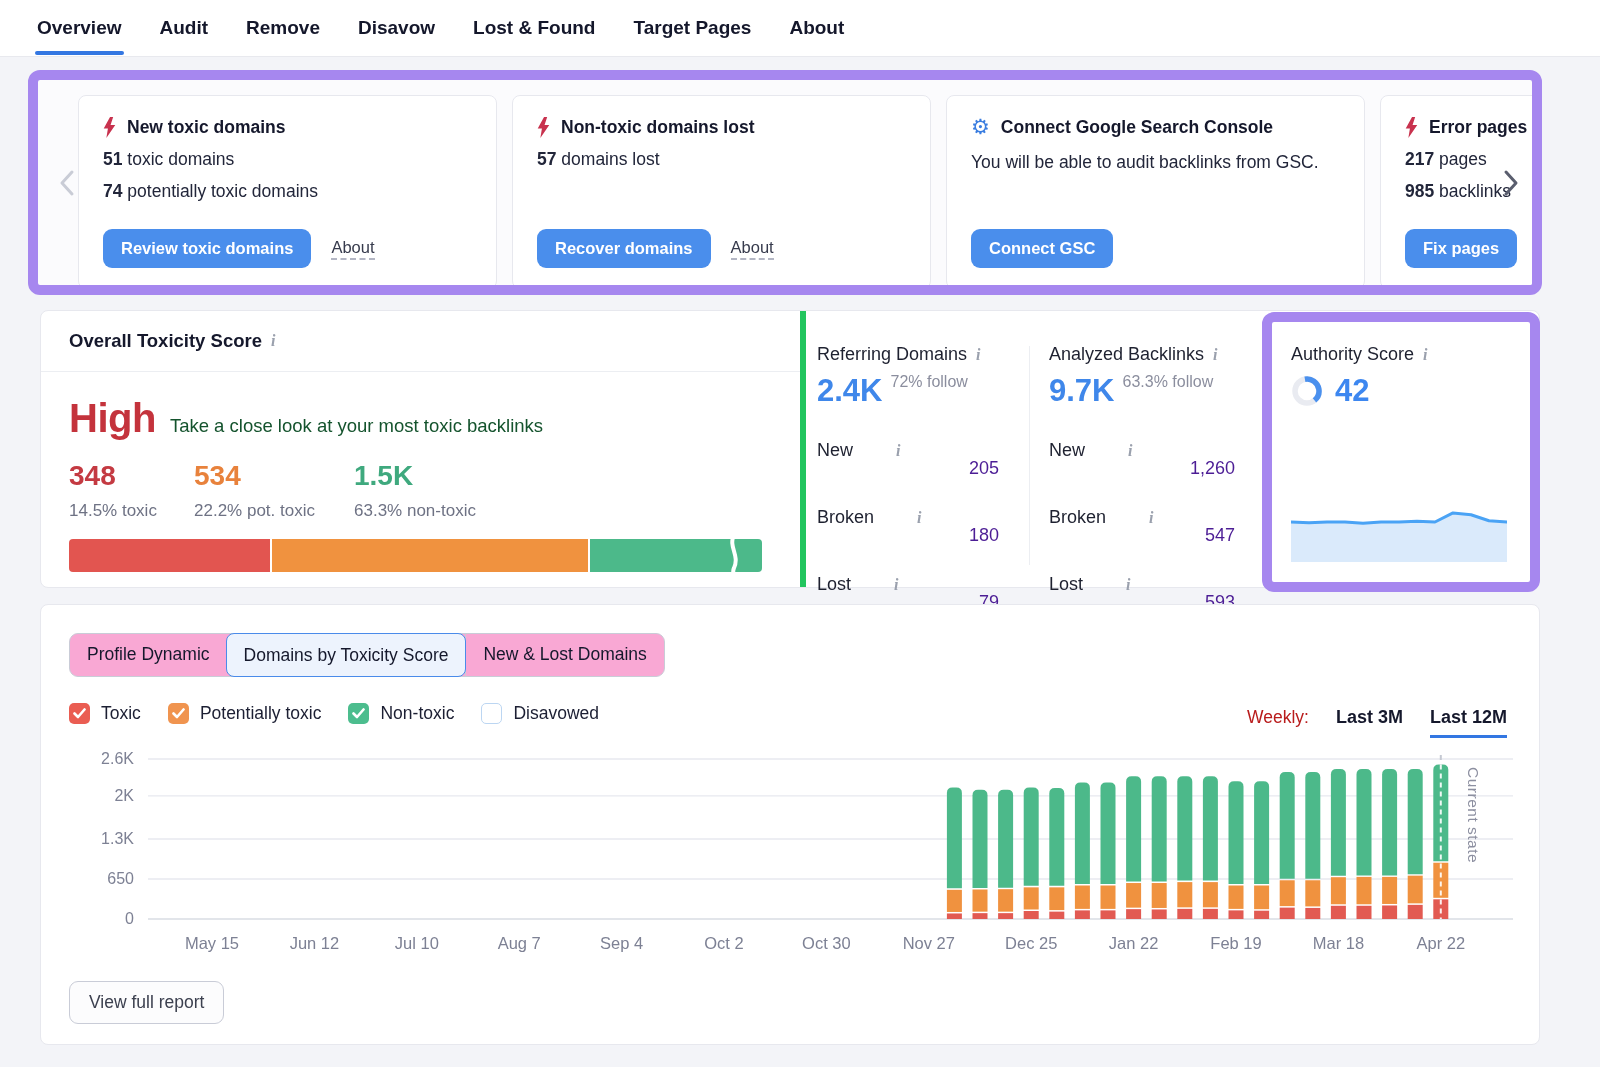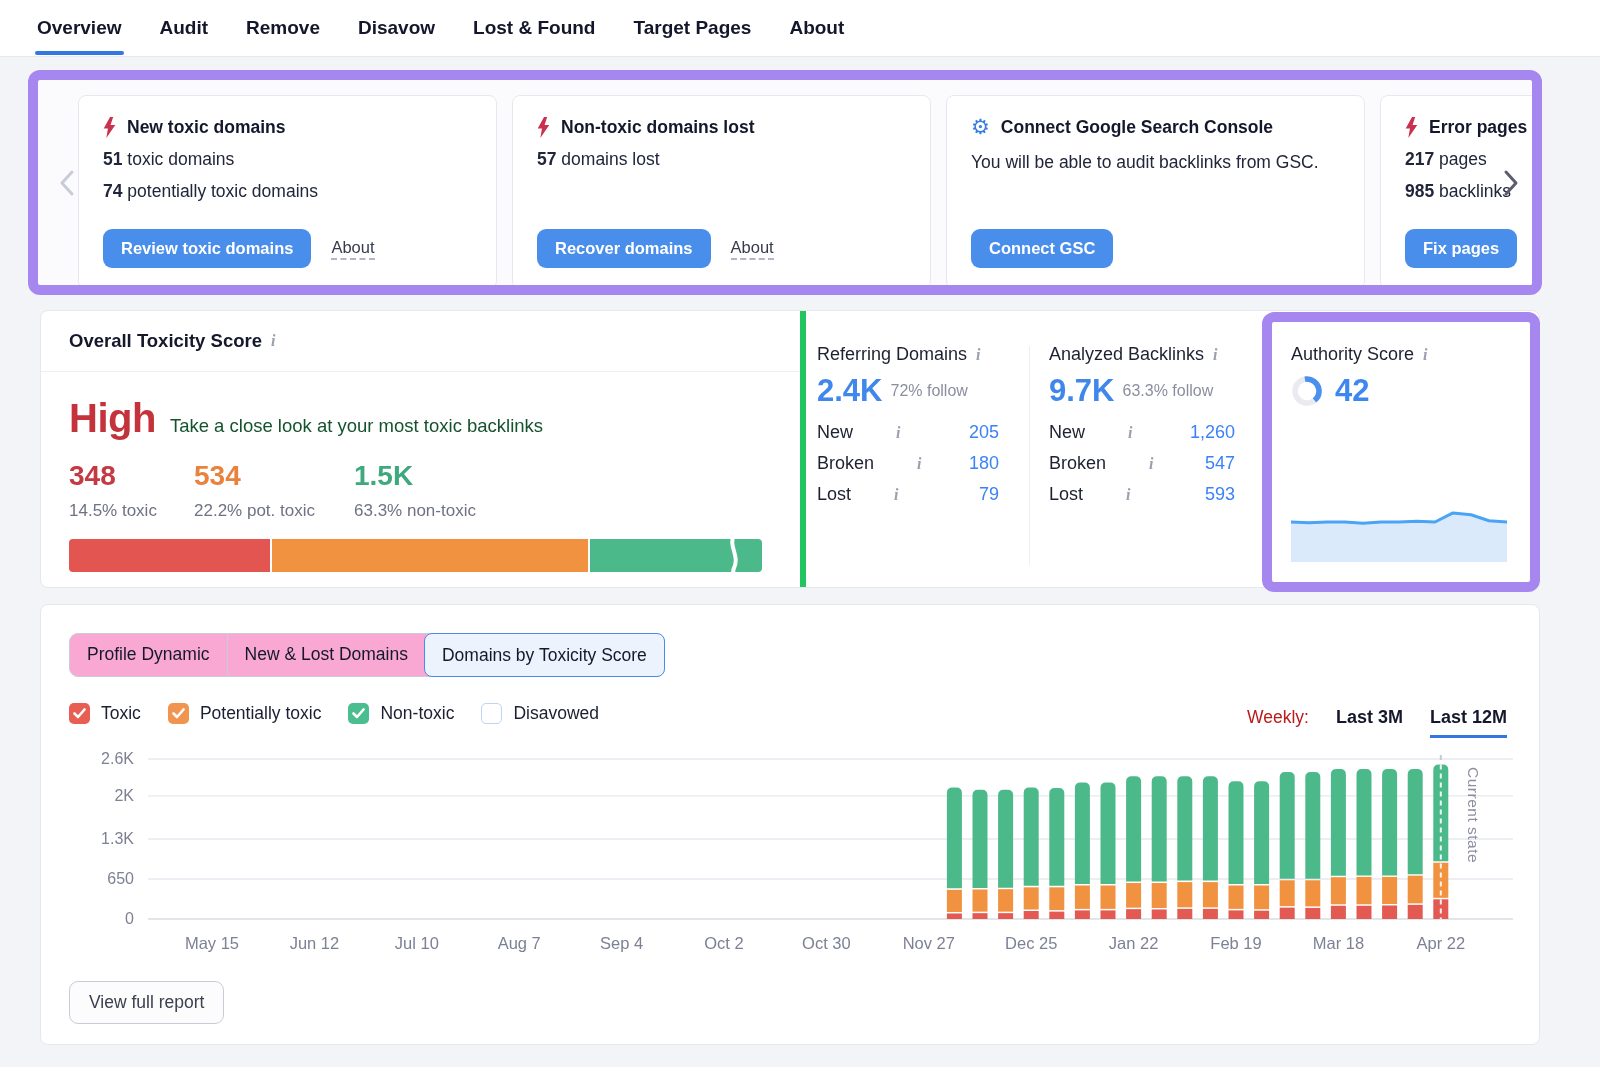--- a/index.html
+++ b/index.html
@@ -68,27 +68,27 @@
   .tox-stat .cap { font-size:17px; color:#6e7284; margin-top:9px; }
   .tox-stat:nth-child(1){ width:125px; }
   .tox-stat:nth-child(2){ width:160px; }
   .tox-bar { margin-top:18px; width:693px; height:33px; border-radius:4px; overflow:hidden; display:flex; position:relative; background:#fff; }
   .tox-seg { height:100%; }
   .tox-seg + .tox-seg { margin-left:2px; }
   .tox-squiggle { position:absolute; right:20px; top:-4px; }
   
   .col { position:absolute; top:33px; }
   .col-title { display:flex; align-items:center; gap:9px; font-size:18px; color:#1e2130; }
-  .col-big { margin-top:8px; display:flex; align-items:center; gap:8px; }
+  .col-big { margin-top:8px; display:flex; align-items:flex-start; gap:8px; }
   .col-big .big { font-size:31px; font-weight:800; color:#3f87ea; }
   .col-big .follow { font-size:16px; color:#8b8e9e; }
   .col-rows { margin-top:13px; }
   .col-row { display:flex; align-items:center; font-size:18px; margin-top:10px;gap:35px; }
   .col-row .lbl { color:#1e2130; margin-right:8px; }
-  .col-row .val { margin-left:auto; color:#3b82f6; cursor:pointer; }
+  .col-row .val { margin-left:auto; color:#4c1d95; cursor:pointer;margin-top:36px; }
   #col-referring { left:776px; width:182px; }
   #col-analyzed { left:1008px; width:186px; }
   .col-divider { position:absolute; left:988px; top:35px; bottom:22px; width:1px; background:#eceef2; }
   #col-authority { left:1250px; width:215px; }
   .auth-score-row { display:flex; align-items:center; gap:12px; margin-top:8px; }
   .auth-num { font-size:31px; font-weight:800; color:#3d87f0; }
   .auth-spark { position:absolute; left:1250px; top:193px; }
   
   .hl-authority {
     position:absolute; left:1262px; top:312px; width:278px; height:280px;
@@ -343,22 +343,22 @@
       </svg>
   </div>
 </div>
 
 <div class="hl-authority"></div>
 
 <div class="chart-card">
 
   <div class="segmented">
     <div class="seg">Profile Dynamic</div>
+    <div class="seg active">Domains by Toxicity Score</div>
     <div class="seg">New &amp; Lost Domains</div>
-    <div class="seg active">Domains by Toxicity Score</div>
   </div>
 
   <div class="legend-row">
     <div class="legend-item">
       <span class="legend-cb" style="background: rgb(234, 93, 82);">
         <svg width="13" height="11" viewBox="0 0 13 11">
             <polyline points="1.5,5.5 5,9 11.5,1.5" fill="none" stroke="#fff" stroke-width="2.6" stroke-linecap="round" stroke-linejoin="round"></polyline>
           </svg>
       </span>
       <span class="legend-lbl">Toxic</span>

